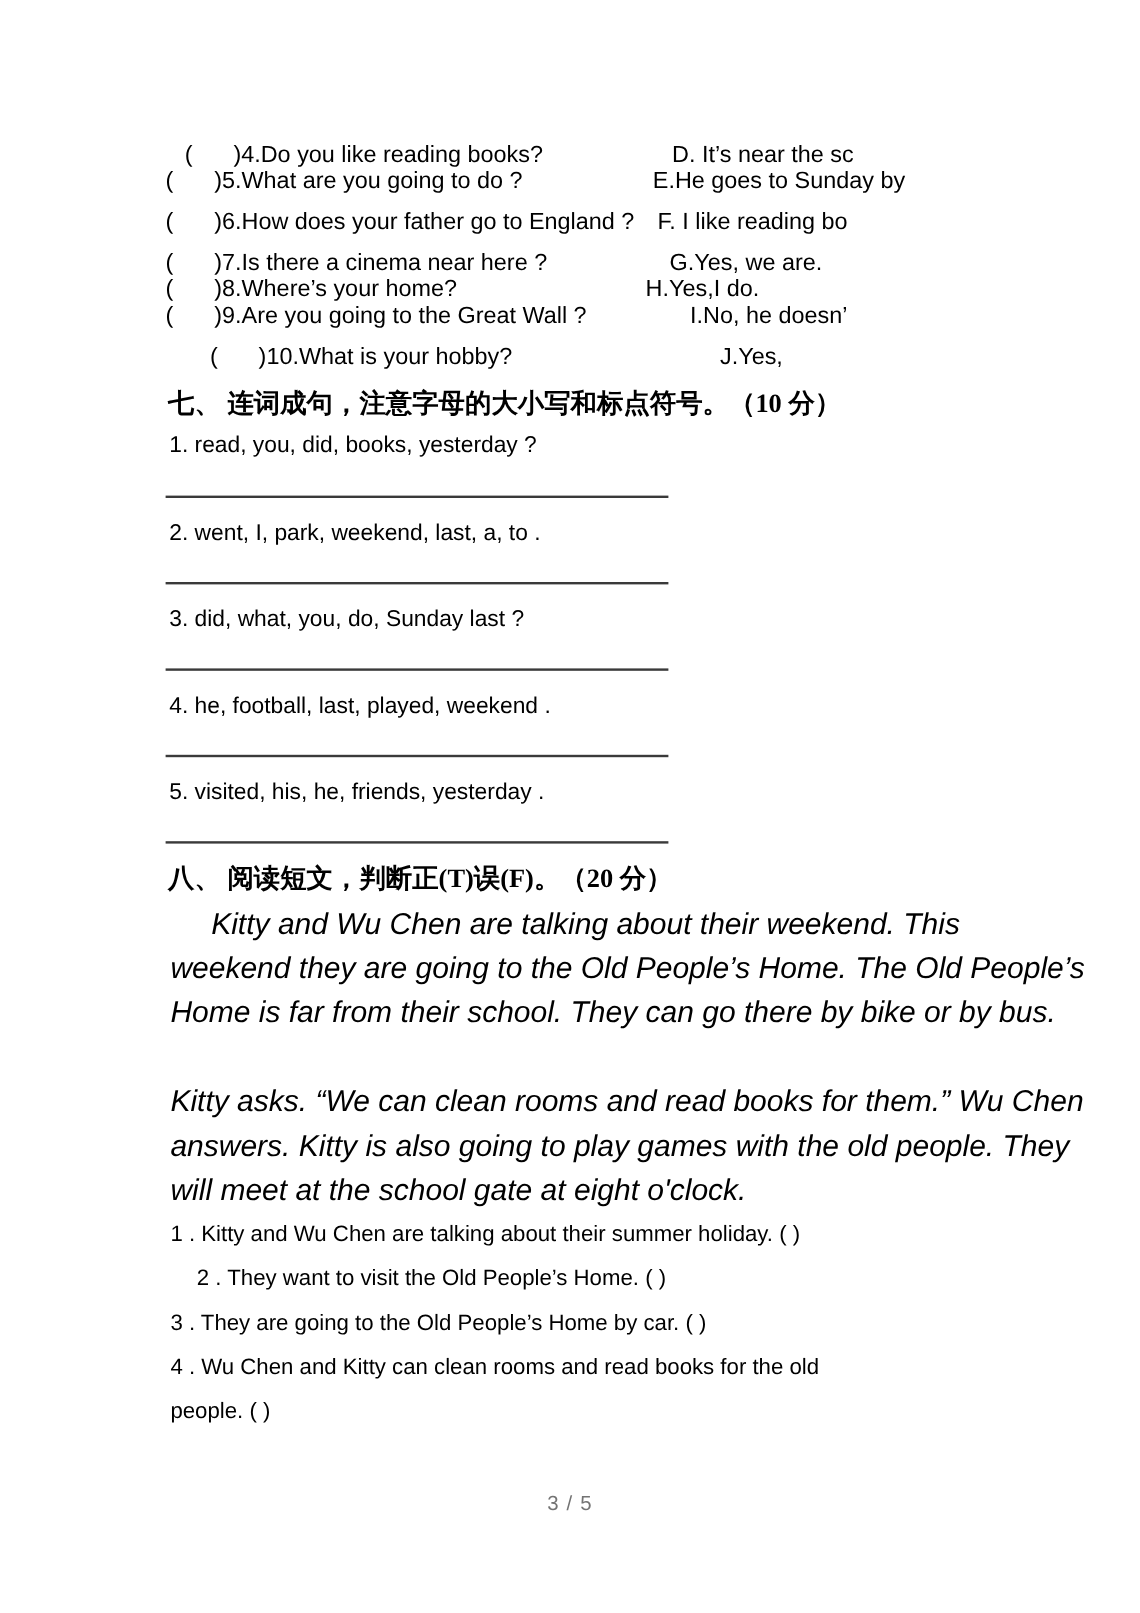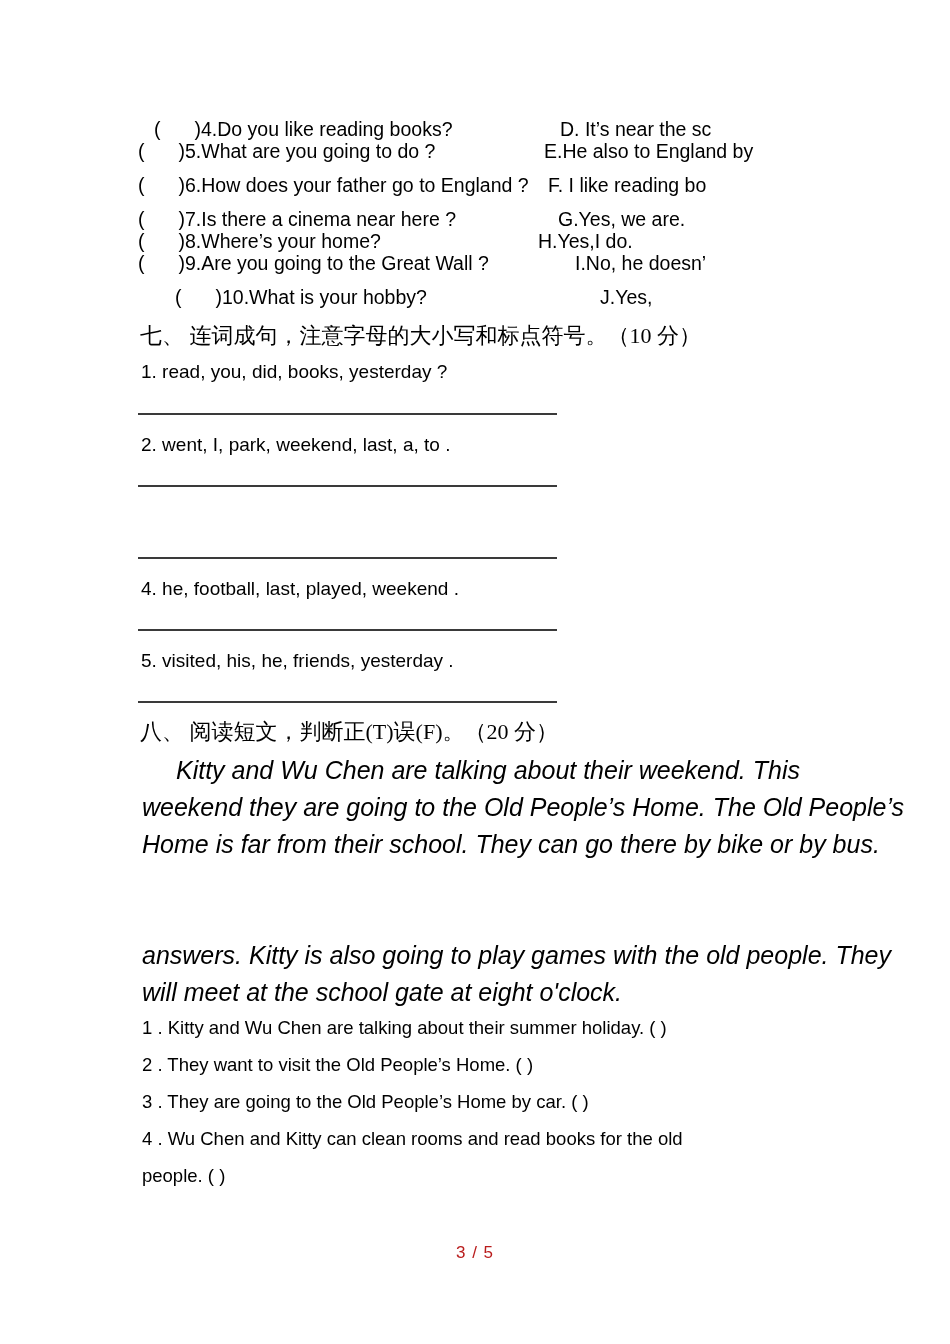--- a/index.html
+++ b/index.html
@@ -42,21 +42,21 @@
   .match-row .blank-gap { display: inline-block; width: 34px; }
   .match-row .opt {
     display: inline-block;
     position: absolute;
   }
 
   
   .section-heading {
     position: absolute;
     left: 140px;
-    font-weight: normal;
+    font-weight: bold;
     font-size: 22px;
     line-height: 28px;
     white-space: nowrap;
     font-family: "Liberation Serif", "DejaVu Serif", serif;
   }
 
   
   .scramble-item {
     position: absolute;
     left: 141px;
@@ -95,38 +95,38 @@
 
   
   .footer {
     position: absolute;
     left: 0;
     top: 1243px;
     width: 950px;
     text-align: center;
     font-size: 17px;
     letter-spacing: 1px;
-    color: #b91c1c;
+    color: #737373;
   }
 </style>
 </head>
 <body>
 
 <div class="page">
 
   <div class="match-block">
 
     <div class="match-row" style="position:absolute; top:0px; left:16px; width:700px;">
       <span>(<span class="blank-gap"></span>)</span><span>4.</span><span>Do you like reading books?</span>
       <span class="opt" style="left:406px; top:0;">D. It’s near the sc</span>
     </div>
 
     <div class="match-row" style="position:absolute; top:22px; left:0px; width:700px;">
       <span>(<span class="blank-gap"></span>)</span><span>5.</span><span>What are you going to do ?</span>
-      <span class="opt" style="left:406px; top:0;">E.He also to England by</span>
+      <span class="opt" style="left:406px; top:0;">E.He goes to Sunday by</span>
     </div>
 
     <div class="match-row" style="position:absolute; top:56px; left:0px; width:700px;">
       <span>(<span class="blank-gap"></span>)</span><span>6.</span><span>How does your father go to England ?</span>
       <span class="opt" style="left:410px; top:0;">F. I like reading bo</span>
     </div>
 
     <div class="match-row" style="position:absolute; top:90px; left:0px; width:700px;">
       <span>(<span class="blank-gap"></span>)</span><span>7.</span><span>Is there a cinema near here ?</span>
       <span class="opt" style="left:420px; top:0;">G.Yes, we are.</span>
@@ -150,37 +150,39 @@
   </div>
 
   <div class="section-heading" style="top:322px;">七、  连词成句，注意字母的大小写和标点符号。（10 分）</div>
 
   <div class="scramble-item" style="top:360px;">1. read,  you,  did,  books,  yesterday ?</div>
   <div class="answer-rule" style="top:413px;"></div>
 
   <div class="scramble-item" style="top:433px;">2. went,  I,  park,  weekend,  last,  a,  to  .</div>
   <div class="answer-rule" style="top:485px;"></div>
 
+  <div class="scramble-item" style="top:505px;">3. did,  what,  you,  do,  Sunday last   ?</div>
   <div class="answer-rule" style="top:557px;"></div>
 
   <div class="scramble-item" style="top:577px;">4. he,  football,  last,  played,  weekend   .</div>
   <div class="answer-rule" style="top:629px;"></div>
 
   <div class="scramble-item" style="top:649px;">5. visited,  his,   he,  friends,  yesterday  .</div>
   <div class="answer-rule" style="top:701px;"></div>
 
   <div class="section-heading" style="top:718px;">八、  阅读短文，判断正(T)误(F)。（20 分）</div>
 
   <div class="passage-line indented" style="top:757px;">Kitty and Wu Chen are talking about their weekend. This</div>
   <div class="passage-line" style="top:794px;">weekend they are going to the Old People’s Home. The Old People’s</div>
   <div class="passage-line" style="top:831px;">Home is far from their school. They can go there by bike or by bus.</div>
+  <div class="passage-line" style="top:905px;">Kitty asks. “We can clean rooms and read books for them.” Wu Chen</div>
   <div class="passage-line" style="top:942px;">answers. Kitty is also going to play games with the old people. They</div>
   <div class="passage-line" style="top:979px;">will meet at the school gate at eight o'clock.</div>
 
   <div class="tf-line" style="top:1016px;">1 . Kitty and Wu Chen are talking about their summer holiday. (      )</div>
-  <div class="tf-line" style="top:1053px;">2 . They want to visit the Old People’s Home. (      )</div>
+  <div class="tf-line" style="top:1053px;margin-left:22px;">2 . They want to visit the Old People’s Home. (      )</div>
   <div class="tf-line" style="top:1090px;">3 . They are going to the Old People’s Home by car. (      )</div>
   <div class="tf-line" style="top:1127px;">4 . Wu Chen and Kitty can clean rooms and read books for the old</div>
   <div class="tf-line" style="top:1164px;">people. (      )</div>
 
   <div class="footer">3 / 5</div>
 
 </div>
 
 </body></html>

